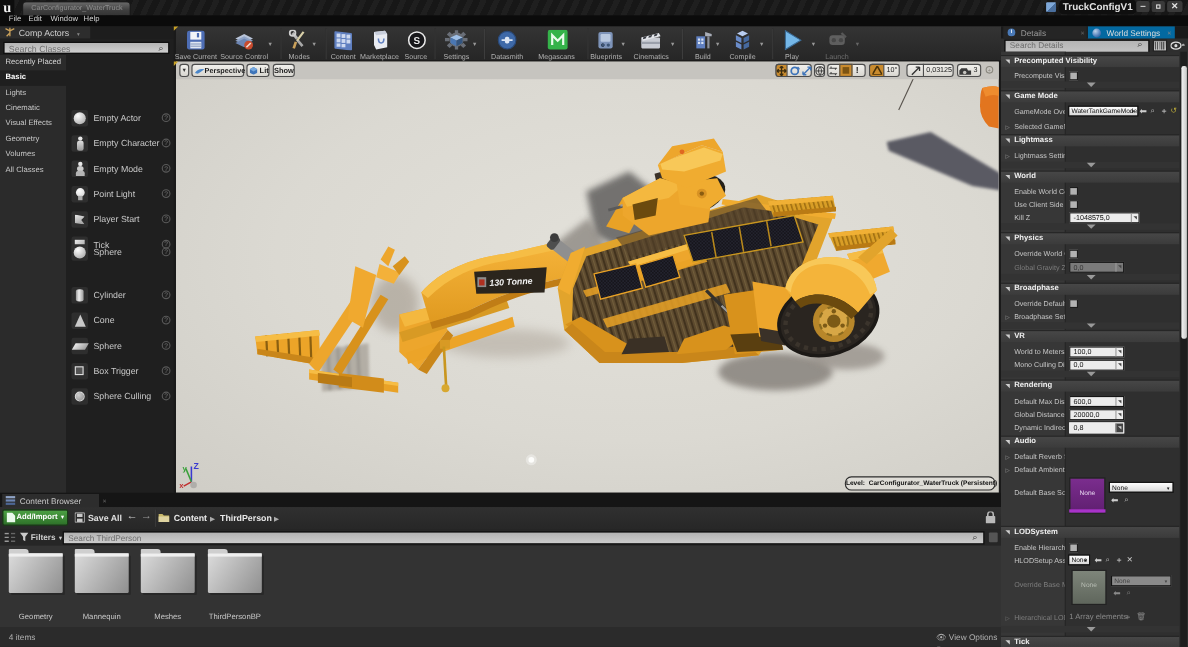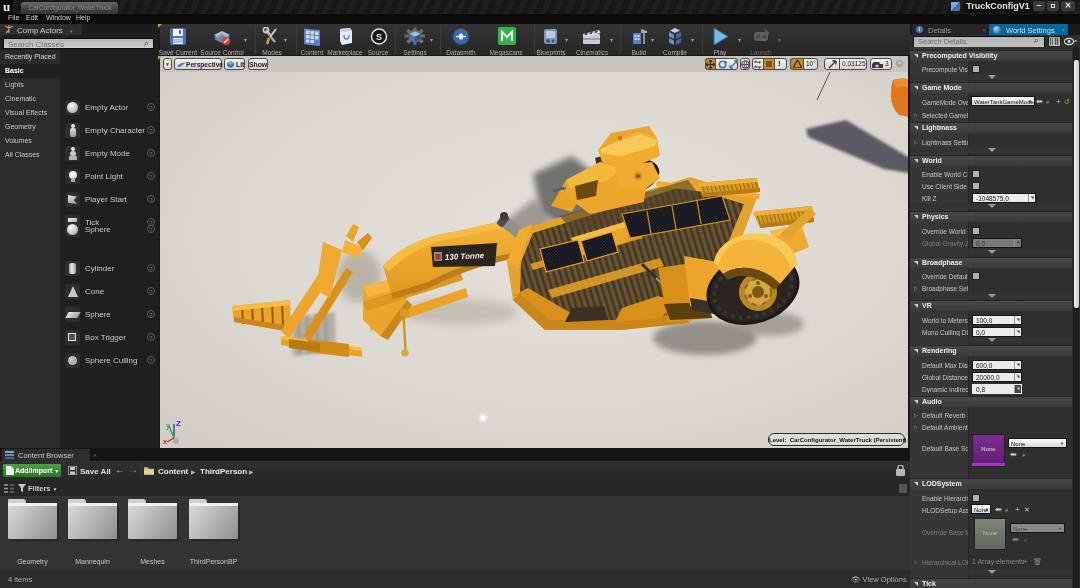--- a/index.html
+++ b/index.html
@@ -814,20 +814,21 @@
 
     <div class="abs" style="left:0;top:33px;width:910px;height:15px;background:#262626;"></div>
     <svg class="abs" style="left:4px;top:36px;" width="10" height="9" viewBox="0 0 10 9">
         <path d="M0 1 h4 M0 4.5 h4 M0 8 h4" stroke="#9a9a9a" stroke-width="1.3"></path>
         <path d="M6 1 h4 M6 4.5 h4 M6 8 h4" stroke="#666" stroke-width="1.3"></path>
       </svg>
     <svg class="abs" style="left:18px;top:36px;" width="8" height="8" viewBox="0 0 8 8">
         <path d="M0 0 h8 L5 4 V8 L3 7 V4 Z" fill="#c9c9c9"></path>
       </svg>
     <div class="abs" style="left:28px;top:36px;color:#d0d0d0;font-size:7.5px;font-weight:bold;">Filters <span style="font-size:5px;">▼</span></div>
+    <div class="abs" style="left:57px;top:35px;width:838px;height:12px;background:linear-gradient(#b2b2b2,#cdcdcd);border:1px solid #0e0e0e;color:#6e6e6e;font-size:7.5px;padding:1px 0 0 4px;">Search ThirdPerson</div>
     <div class="abs" style="left:884px;top:36px;color:#222;font-size:8px;">⌕</div>
     <div class="abs" style="left:899px;top:36px;width:8px;height:9px;background:#555;border-radius:1px;"></div>
 
     <div class="abs" style="left:0;top:48px;width:910px;height:74px;background:#333333;"></div>
     <div class="abs folder" style="left:8px;top:55px;"></div>
     <div class="abs folder" style="left:68px;top:55px;"></div>
     <div class="abs folder" style="left:128px;top:55px;"></div>
     <div class="abs folder" style="left:189px;top:55px;"></div>
     <div class="abs flbl" style="left:8px;top:110px;">Geometry</div>
     <div class="abs flbl" style="left:68px;top:110px;">Mannequin</div>

